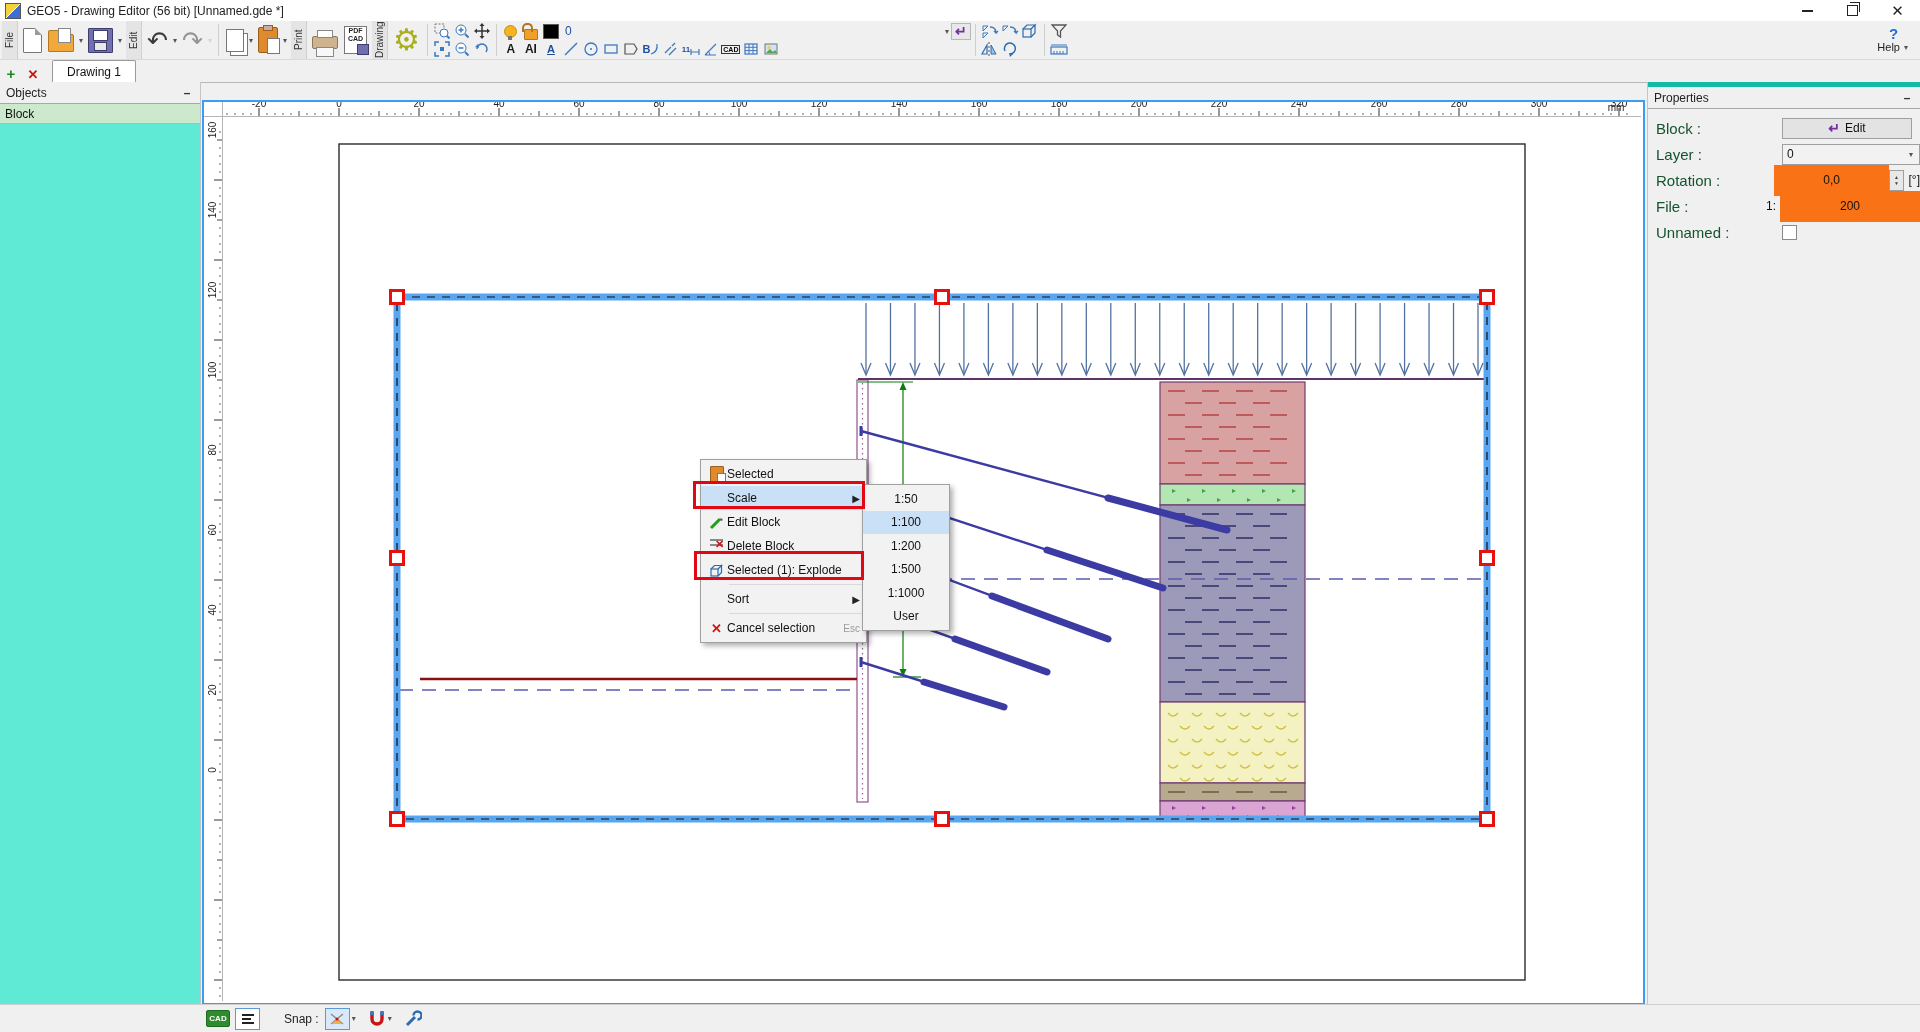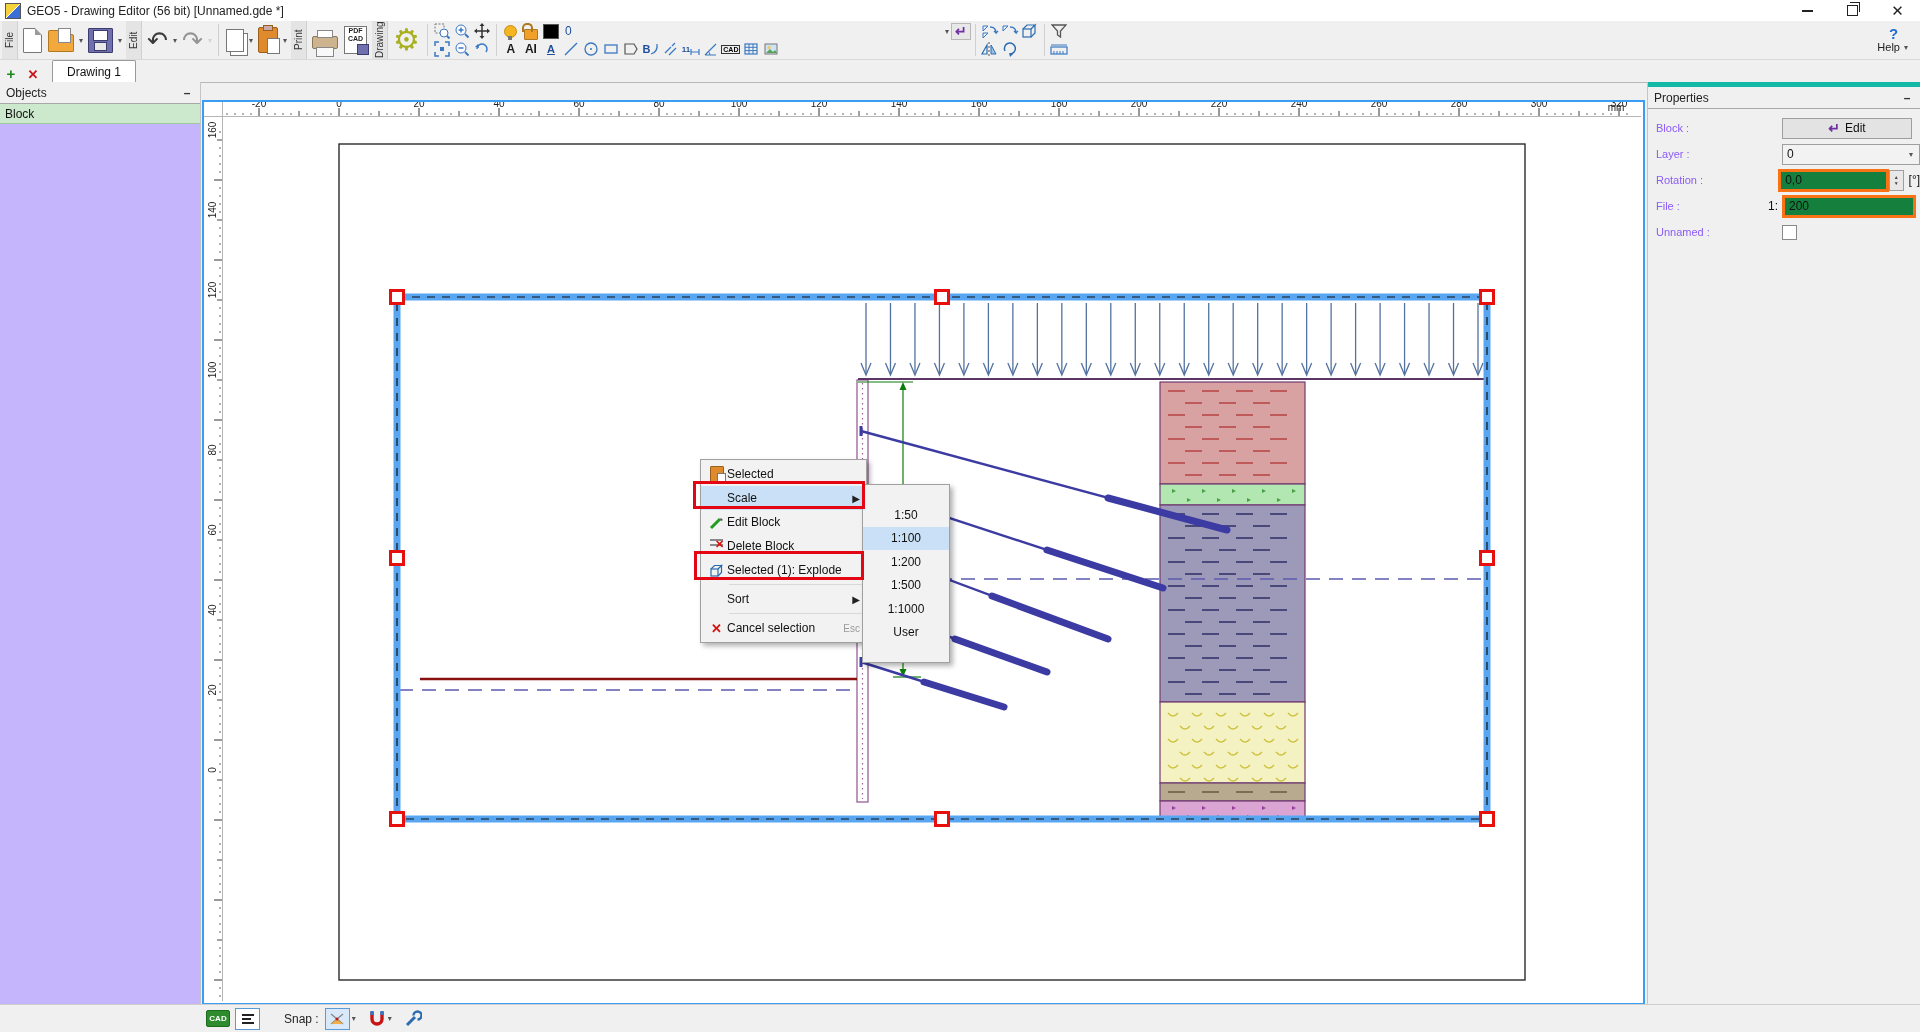--- a/index.html
+++ b/index.html
@@ -58,51 +58,51 @@
   .i-swatch{width:14px;height:13px;background:#000;border:1px solid #555}
   .pen0{font-size:12px;color:#1f4e9c;margin-left:4px}
   .i-return{color:#7030a0;font-weight:bold;font-size:14px}
   
   .tabbar{position:absolute;left:0;top:60px;width:1920px;height:22px;background:#f0f0f0;border-bottom:1px solid #b8b8b8;display:flex;align-items:flex-end}
   .tadd{color:#1e8a1e;font-weight:bold;font-size:15px;width:22px;text-align:center}
   .tclose{color:#c81414;font-weight:bold;font-size:13px;width:22px;text-align:center}
   .tab{margin-left:8px;height:21px;background:#fff;border:1px solid #9a9a9a;border-bottom:none;border-radius:2px 2px 0 0;
        padding:0 14px;display:flex;align-items:center;font-size:12px}
   
-  .objects-panel{position:absolute;left:0;top:82px;width:200px;bottom:27px;background:#c4b5fd;border-right:1px solid #c4c4c4}
+  .objects-panel{position:absolute;left:0;top:82px;width:200px;bottom:27px;background:#5eead4;border-right:1px solid #c4c4c4}
   .phead{height:21px;background:#f0f0f0;border-bottom:1px solid #a8a8a8;display:flex;align-items:center;padding:0 6px;font-size:12px;color:#222}
   .phead .mini{margin-left:auto;font-weight:bold;color:#333;width:14px;text-align:center}
   .obj-row{height:19px;background:#cde9cd;border-bottom:1px solid #9fc99f;display:flex;align-items:center;padding:0 5px;font-size:12px}
   .props-panel{position:absolute;left:1647px;top:82px;right:0;bottom:27px;background:#f0f0f0;border-left:1px solid #c4c4c4}
   .props-panel .phead{border-top:5px solid #14b8a6}
   .prow{display:flex;align-items:center;height:26px;padding-left:8px}
-  .plabel{width:108px;font-size:11px;color:#8b5cf6}
+  .plabel{width:108px;font-size:15px;color:#14532d}
   .pmid{width:14px;text-align:right;padding-right:4px;font-size:12px}
   .pedit{width:128px;height:19px;background:#e3e3e3;border:1px solid #9f9f9f;display:flex;align-items:center;justify-content:center;gap:5px;font-size:12px}
   .pselect{width:128px;height:19px;background:#f2f2f2;border:1px solid #9f9f9f;display:flex;align-items:center;padding:0 4px;font-size:12px}
   .pselect .dd{margin-left:auto}
-  .pinput{height:17px;background:#15803d;border:3px solid #f97316;display:flex;align-items:center;justify-content:flex-start;padding:0 4px;font-size:12px}
+  .pinput{height:17px;background:#f97316;border:7px solid #f97316;display:flex;align-items:center;justify-content:center;padding:0 4px;font-size:12px}
   .spin{width:13px;height:19px;border:1px solid #9f9f9f;background:#e8e8e8;display:flex;flex-direction:column;align-items:center;justify-content:center;font-size:5px;color:#444;line-height:6px}
   .punit{margin-left:5px;font-size:12px}
   .pcheck{width:13px;height:13px;background:#fff;border:1px solid #8a8a8a}
   
   .viewport{position:absolute;left:202px;top:100px;width:1443px;height:905px;border:2px solid #3b9cf5;background:#fff;box-sizing:border-box}
   #cv{position:absolute;left:204px;top:102px;width:1439px;height:901px}
   
   .ctx{position:absolute;left:700px;top:459px;width:165px;background:#f2f2f2;border:1px solid #a0a0a0;
        box-shadow:3px 3px 5px rgba(0,0,0,.3);padding:2px 0;z-index:20}
   .crow{height:24px;display:flex;align-items:center;padding:0 6px 0 5px;font-size:12px;color:#111}
   .crow .cic{width:21px;display:flex;align-items:center;justify-content:center;flex:none}
   .crow .clab{flex:1;white-space:nowrap}
   .crow .cright{color:#9a9a9a;font-size:10px}
   .crow .sub{color:#222;font-size:10px}
   .crow.hl{background:#c9e0f7}
   .csep{height:1px;background:#d9d9d9;margin:2px 2px 2px 28px}
   .submenu{position:absolute;left:862px;top:484px;width:86px;background:#f2f2f2;border:1px solid #a0a0a0;
-           box-shadow:3px 3px 5px rgba(0,0,0,.3);padding:18px 0;z-index:21}
+           box-shadow:3px 3px 5px rgba(0,0,0,.3);padding:2px 0;z-index:21}
   .srow{height:23.5px;display:flex;align-items:center;justify-content:center;font-size:12px}
   .srow.hl{background:#c9e0f7}
   .annot{position:absolute;border:3px solid #e40613;z-index:30;pointer-events:none;box-sizing:border-box}
   
   .mclip{width:12px;height:15px;background:#e08a2e;border:1px solid #9a5f1a;border-radius:1px;position:relative}
   .mclip:after{content:'';position:absolute;right:-3px;bottom:-2px;width:7px;height:9px;background:#fff;border:1px solid #777}
   .mgrid{width:13px;height:11px;border-top:2px solid #8a8a8a;border-bottom:2px solid #8a8a8a;position:relative}
   .mgrid:before{content:'';position:absolute;left:0;top:3px;width:13px;height:2px;background:#8a8a8a}
   .mx{position:absolute;color:#d81010;font-weight:bold;font-size:11px;left:9px;top:-1px}
   .bigx{color:#d81010;font-weight:bold;font-size:13px}

